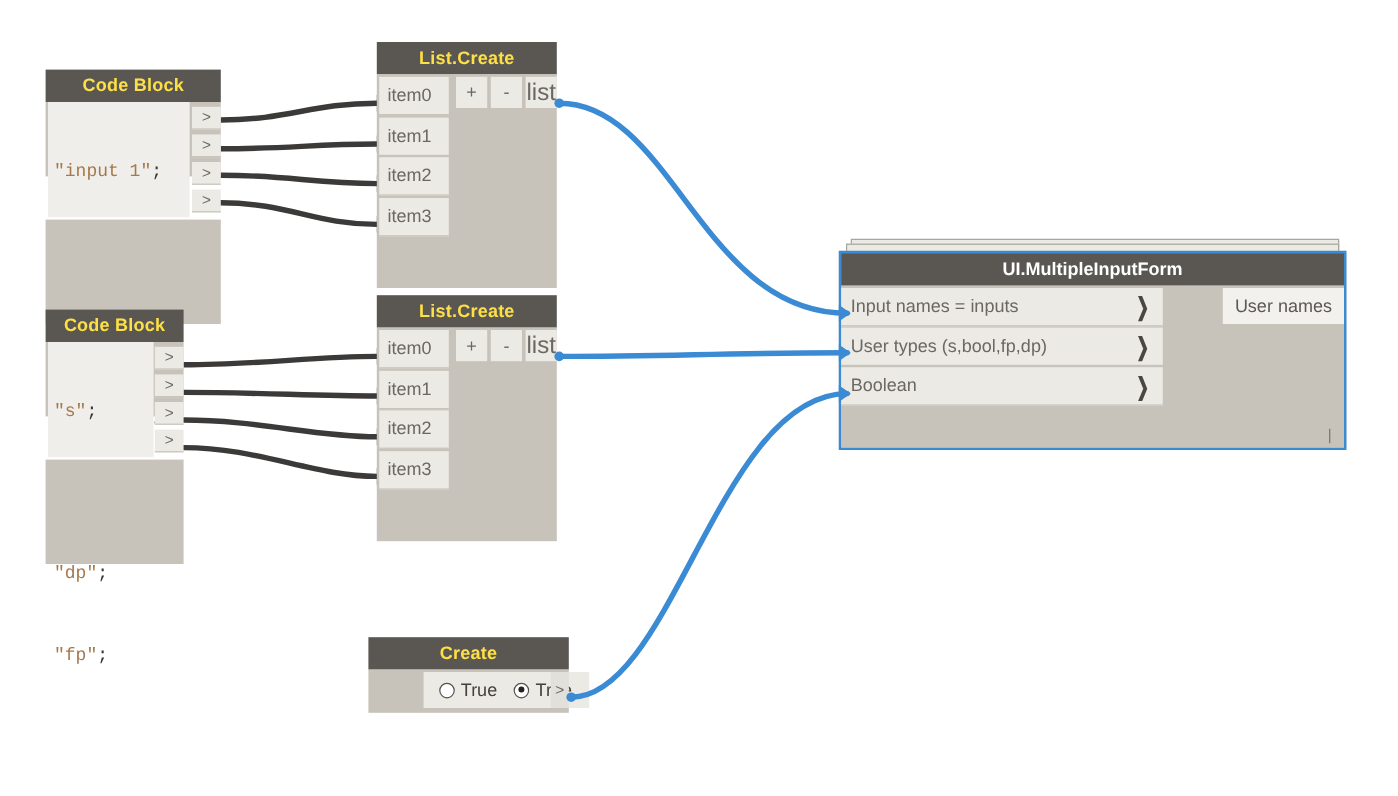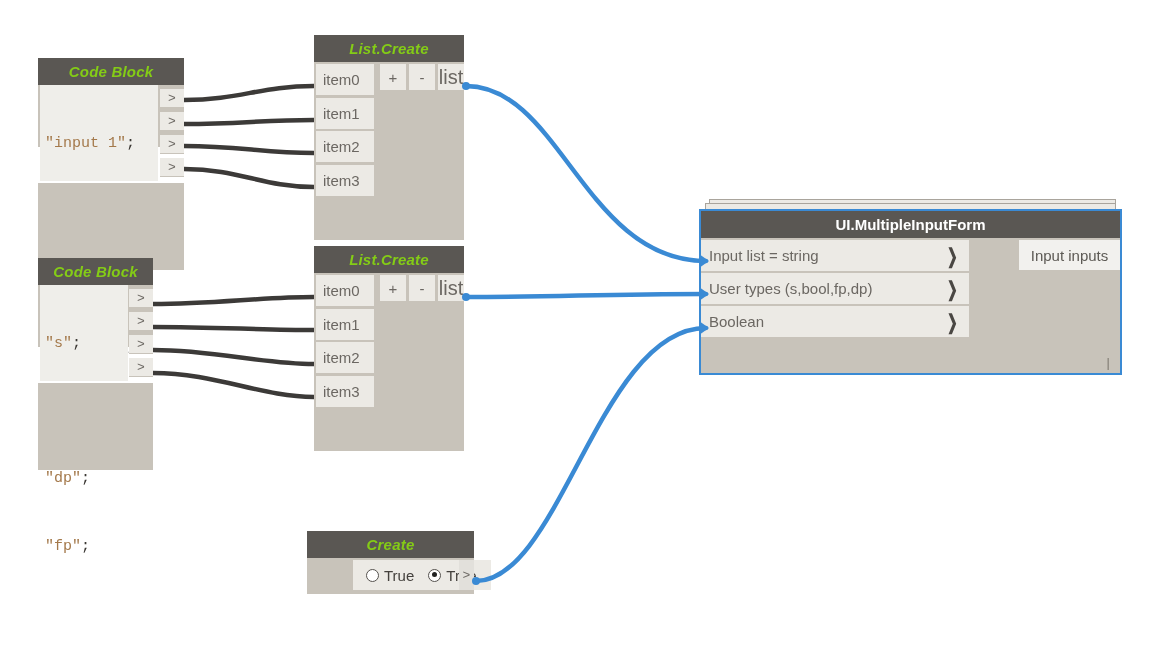--- a/index.html
+++ b/index.html
@@ -28,30 +28,29 @@
   svg.wires-back  { z-index: 5;  }
 
   
   .node {
     position: absolute;
     z-index: 20;
     box-sizing: border-box;
   }
   .node-header {
     background: #5a5753;
-    color: #84cc16;
+    color: #fde047;
     font-weight: bold;
     font-size: 15px;
     text-align: center;
     line-height: 27px;
     height: 27px;
     letter-spacing: .2px;
     white-space: nowrap;
     overflow: hidden;
-    font-style: italic;
   }
   .node-body {
     background: #c8c3ba;
     position: relative;
   }
 
   
   .cb-body {
     background: #c8c3ba;
     position: relative;
@@ -328,32 +327,32 @@
     </div>
   </div>
 
   <div class="form-node" style="left:699px; top:199px; width:423px; height:176px;">
     <div class="stack-layer" style="left:10px; top:0px; width:407px; height:14px;"></div>
     <div class="stack-layer" style="left:6px; top:4px; width:411px; height:14px;"></div>
     <div class="form-frame" style="left:0px; top:10px; width:423px; height:166px;">
       <div class="form-header">UI.MultipleInputForm</div>
       <div style="position:relative; height:135px; background:#c8c3ba;">
         <div class="form-in" style="top:2px; width:268px; height:32px;">
-          <span>Input list = string</span>
+          <span>Input names = inputs</span>
           <span class="chev">❯</span>
         </div>
         <div class="form-in" style="top:35px; width:268px; height:32px;">
           <span>User types (s,bool,fp,dp)</span>
           <span class="chev">❯</span>
         </div>
         <div class="form-in" style="top:68px; width:268px; height:32px;">
           <span>Boolean</span>
           <span class="chev">❯</span>
         </div>
-        <div class="form-out" style="left:318px; top:2px; width:101px; height:30px;">Input inputs</div>
+        <div class="form-out" style="left:318px; top:2px; width:101px; height:30px;">User names</div>
         <div class="form-mark" style="right:8px; bottom:2px;">|</div>
       </div>
     </div>
   </div>
 
   <svg class="wires wires-front" viewBox="0 0 1165 663" xmlns="http://www.w3.org/2000/svg">
     <g fill="none" stroke="#3a8ad4" stroke-width="4.5" stroke-linecap="round">
 
       <path d="M466,86 C 560,86 585,261 706,261"></path>
 

